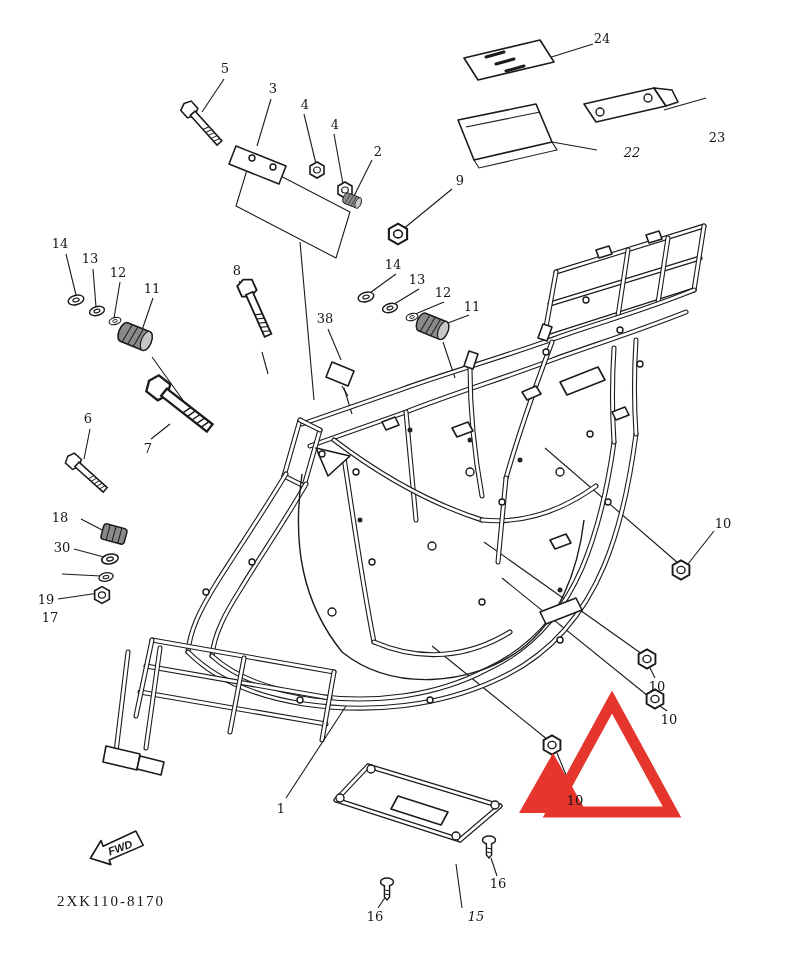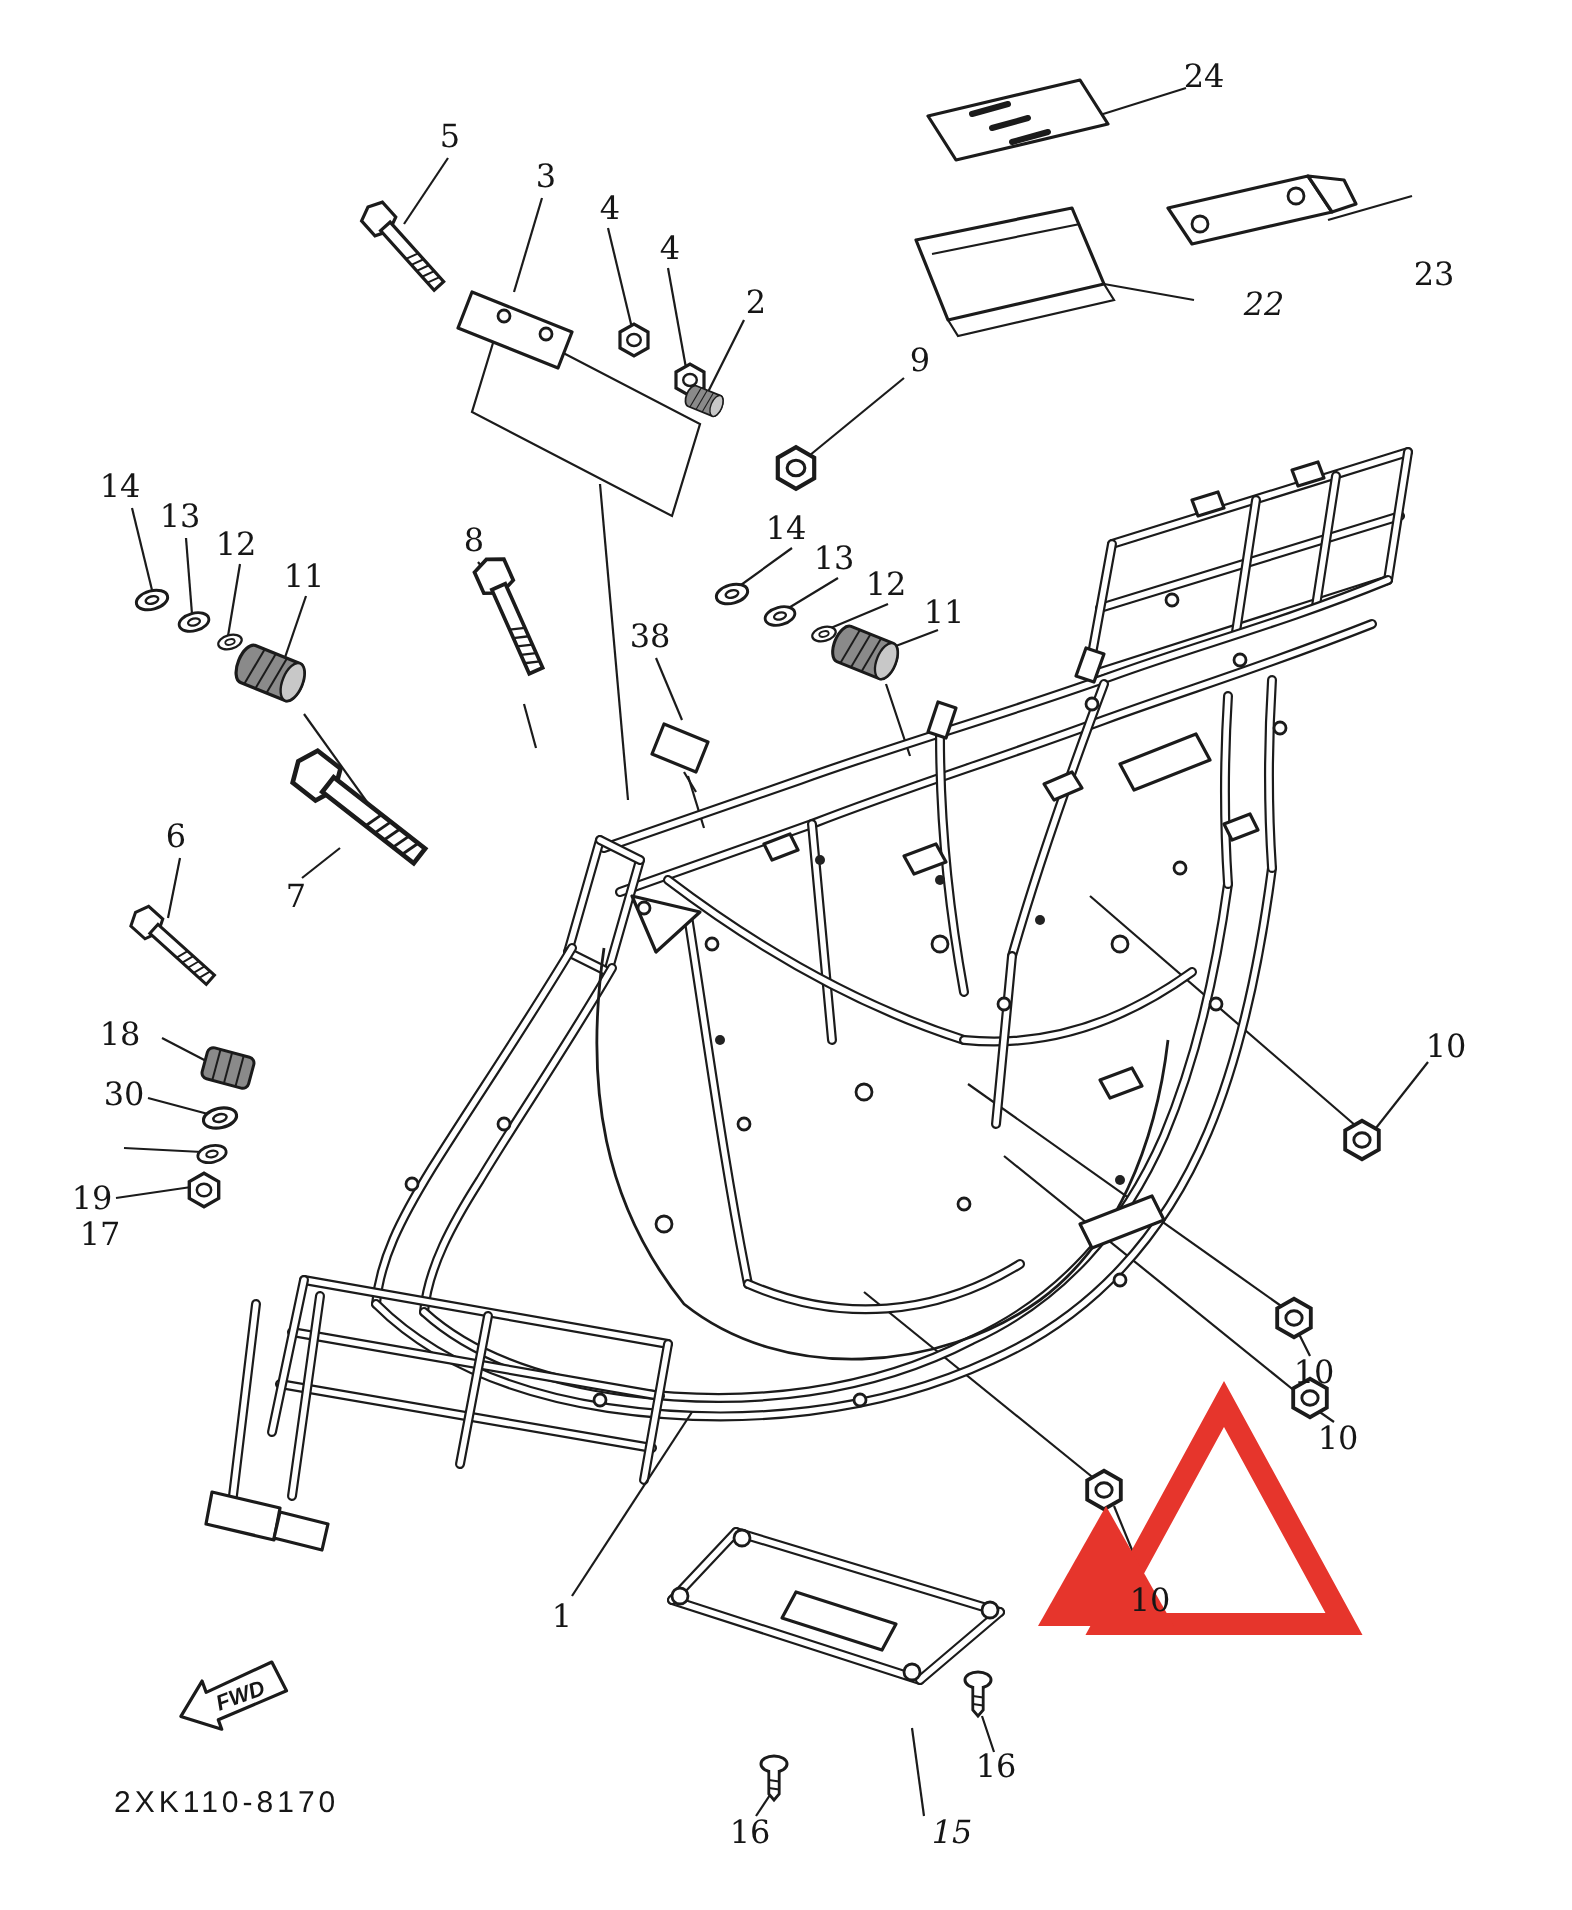--- a/index.html
+++ b/index.html
@@ -22,26 +22,26 @@
   .fwd-text { font-family:"Liberation Sans", sans-serif; font-size:11px;
     font-weight:bold; font-style:italic; fill:#161616; }
 
   .wm { position:absolute; inset:0; z-index:3; pointer-events:none; }
   .wm-svg { position:absolute; left:0; top:0; }
   .wm-text { position:absolute; left:466px; top:864px; white-space:nowrap;
     font-family:"Liberation Sans", sans-serif; font-weight:bold; font-size:38px;
     letter-spacing:1px; color:#e6352c; line-height:1; }
 
   .part-code { position:absolute; left:57px; top:893px; z-index:5;
-    font-family:Liberation Sans, sans-serif; font-size:15px;
+    font-family:Liberation Serif, serif; font-size:15px;
     letter-spacing:2px; color:#161616; }
 
   #callouts { position:absolute; inset:0; z-index:6; }
   .callout { position:absolute; transform:translate(-50%,-50%);
-    font-family:"DejaVu Serif", serif; font-size:16px; color:#161616; }
+    font-family:"DejaVu Serif", serif; font-size:13px; color:#161616; }
 </style>
 </head>
 <body>
 
 <div class="stage">
 
   <svg class="art" width="786" height="955" viewBox="0 0 786 955">
     <defs>
       <g id="bolt">
         <polygon points="-6,0 -3,-7 7,-7 10,0 7,7 -3,7" fill="#fff" stroke="#1b1b1b" stroke-width="1.6"></polygon>

